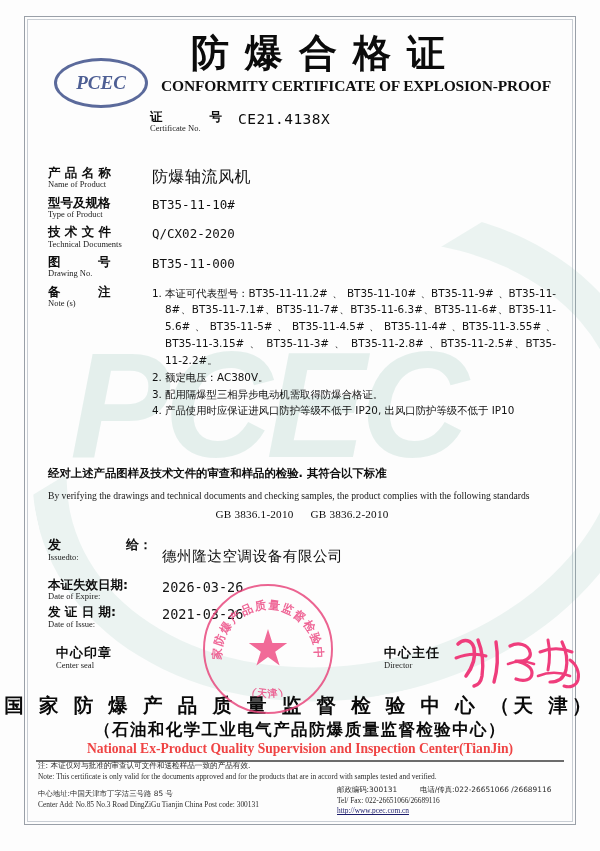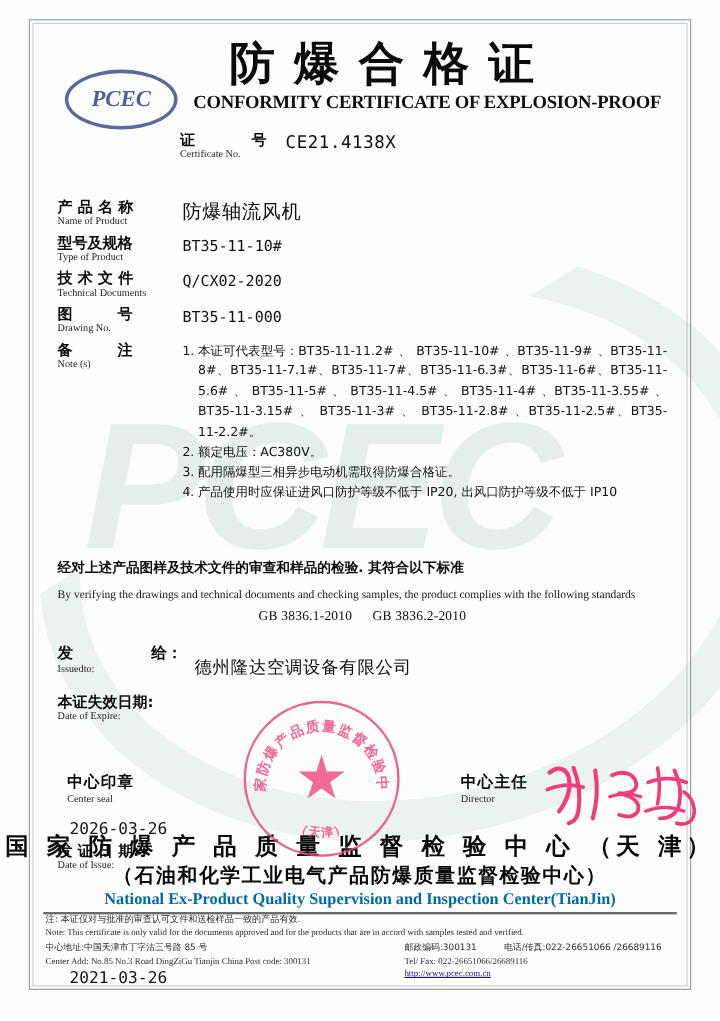--- a/index.html
+++ b/index.html
@@ -164,21 +164,21 @@
   .issued-label{width:104px;flex:0 0 104px;}
   .issued-label .lbl-cn{font-size:13px;}
   .issued-value{
     padding-left:10px;padding-top:9px;
     font-family:"DejaVu Sans", sans-serif;
     font-size:14.5px;letter-spacing:.6px;color:#0d0d0d;
   }
 
   
   .dates{position:absolute;left:48px;top:578px;}
-  .date-row{display:flex;align-items:flex-start;margin-bottom:3px;flex-direction:column;}
+  .date-row{display:flex;align-items:flex-start;margin-bottom:3px;}
   .date-label{width:104px;flex:0 0 104px;}
   .date-label .lbl-cn{font-size:12.5px;display:flex;justify-content:space-between;}
   .date-label .lbl-cn.nospread{display:block;}
   .date-value{
     padding-left:10px;
     font-family:"DejaVu Sans Mono", monospace;
     font-size:13.5px;color:#141414;letter-spacing:0px;padding-top:1px;
   }
 
   
@@ -230,39 +230,39 @@
     font-weight:bold;font-size:19.5px;letter-spacing:4.2px;
     color:#0a0a0a;line-height:1.22;
   }
   .cn-line2{
     font-family:"DejaVu Sans", sans-serif;
     font-weight:bold;font-size:16.5px;letter-spacing:1.4px;
     color:#0a0a0a;line-height:1.3;margin-top:1px;
   }
   .cn-line3{
     font-family:"Liberation Serif", serif;
-    font-weight:bold;font-size:13.6px;color:#0369a1;
+    font-weight:bold;font-size:13.6px;color:#ef4444;
     margin-top:1px;letter-spacing:0px;
   }
   .cn-rule{
     width:528px;height:2px;background:#6c6c6c;
     margin:3px auto 0;
   }
 
   
   .footer{position:absolute;left:38px;top:760px;width:524px;color:#2a2a2a;}
   .ft-note-cn{
     font-family:"DejaVu Sans", sans-serif;
     font-size:7.6px;line-height:1.5;
   }
   .ft-note-en{
     font-family:"Liberation Serif", serif;
     font-size:7.4px;line-height:1.5;
   }
-  .ft-cols{display:flex;margin-top:1px;}
+  .ft-cols{display:flex;margin-top:1px;align-items:center;}
   .ft-left{flex:0 0 295px;}
   .ft-right{flex:1;padding-left:4px;}
   .ft-cn{
     font-family:"DejaVu Sans", sans-serif;
     font-size:7.4px;line-height:1.55;
   }
   .ft-en{
     font-family:"Liberation Serif", serif;
     font-size:7.4px;line-height:1.55;
   }

